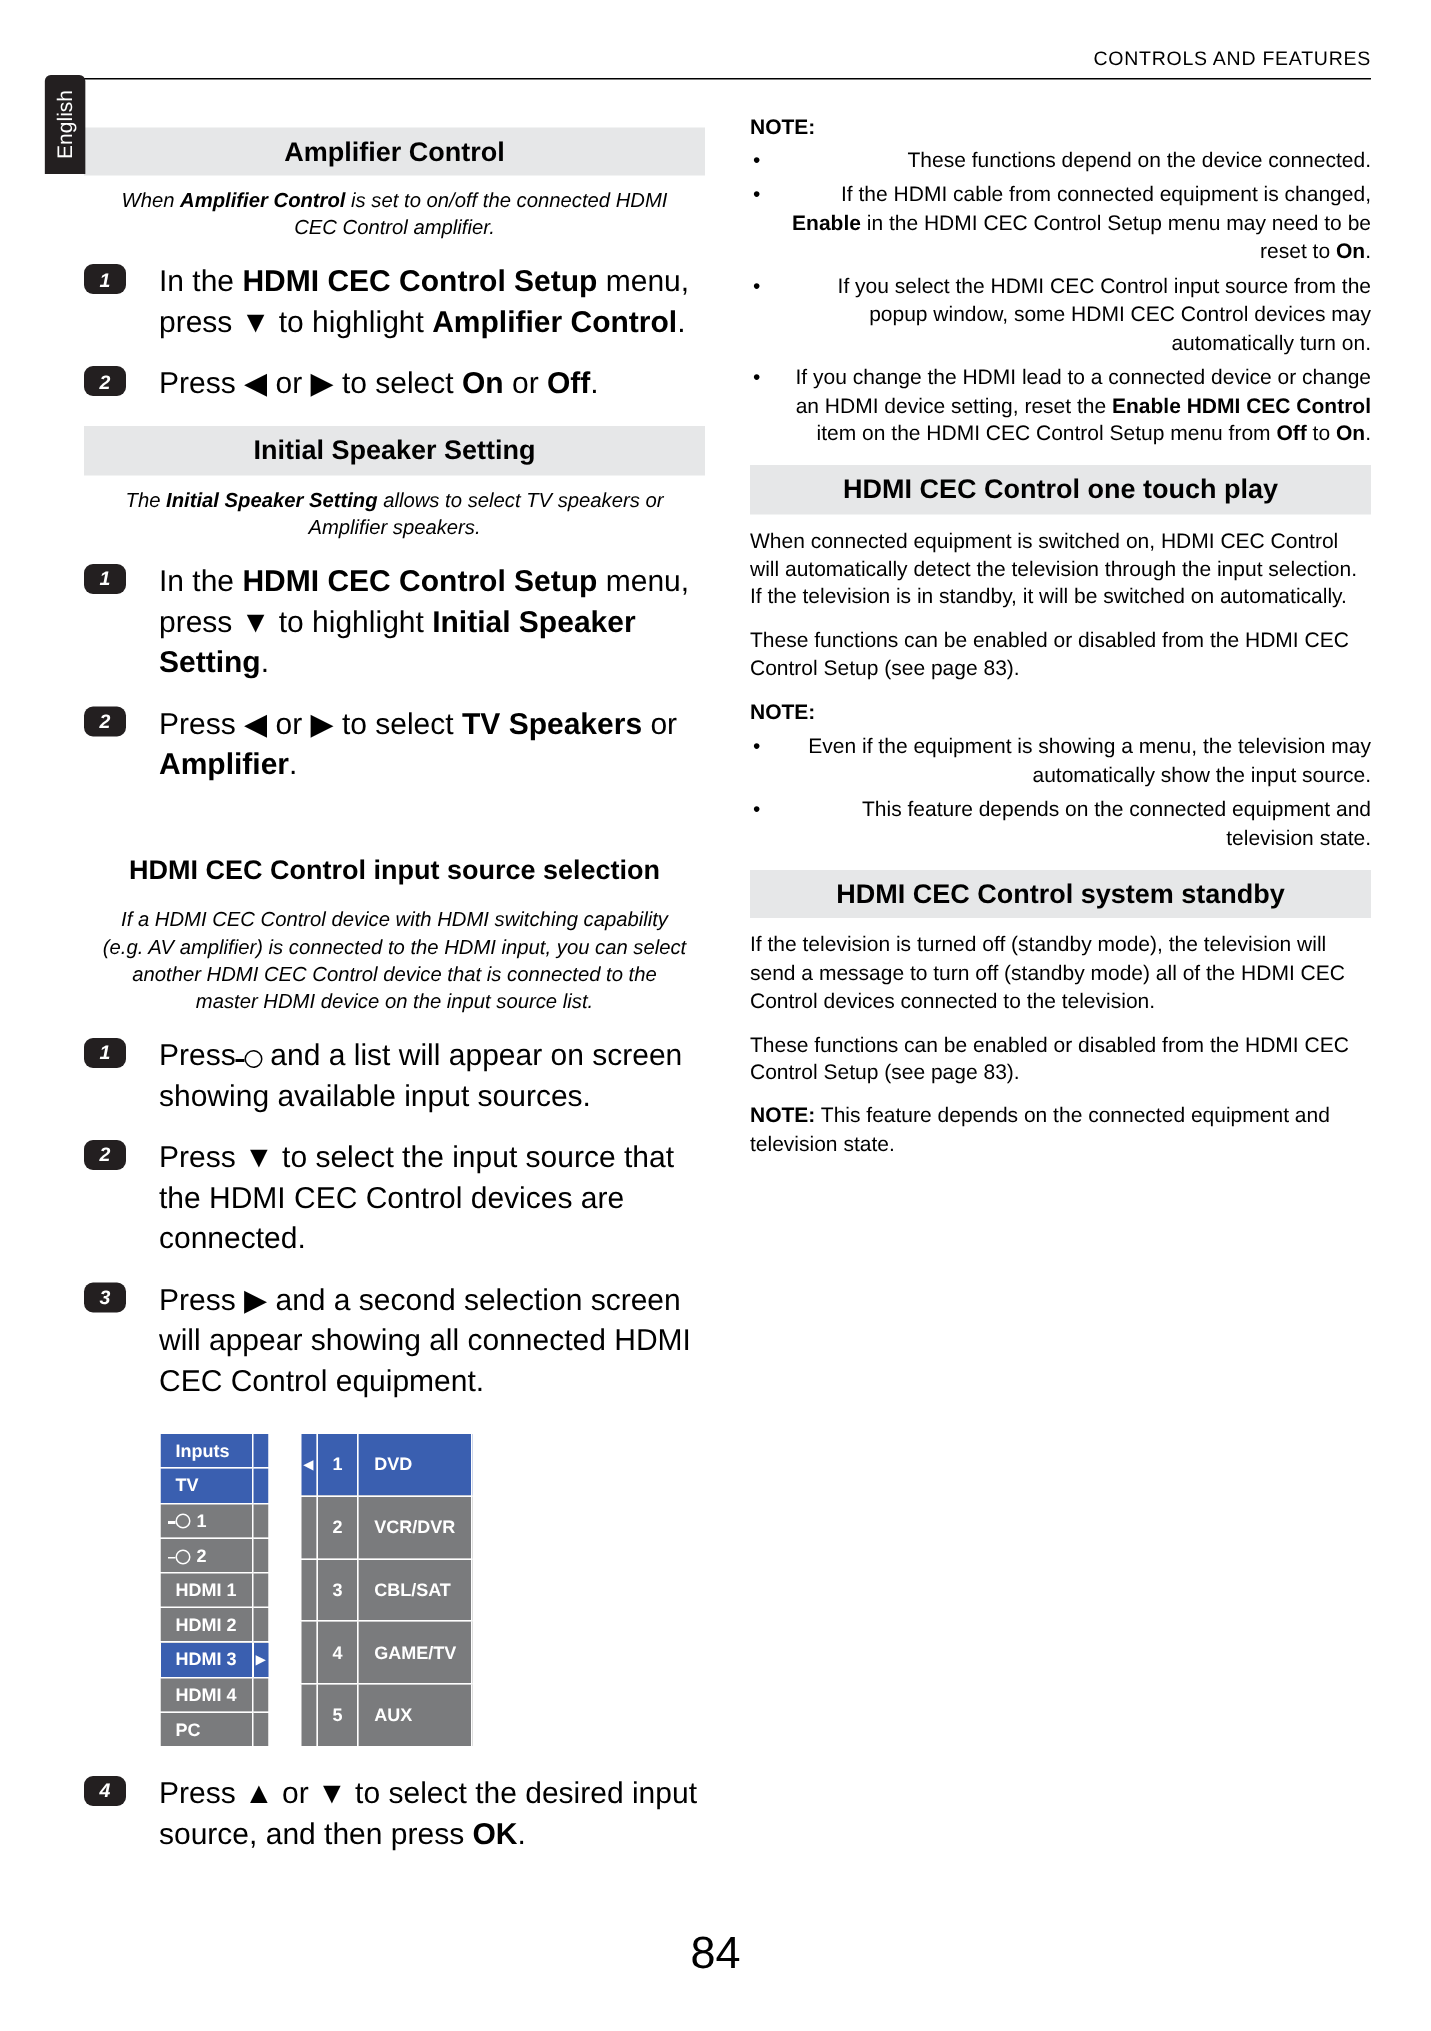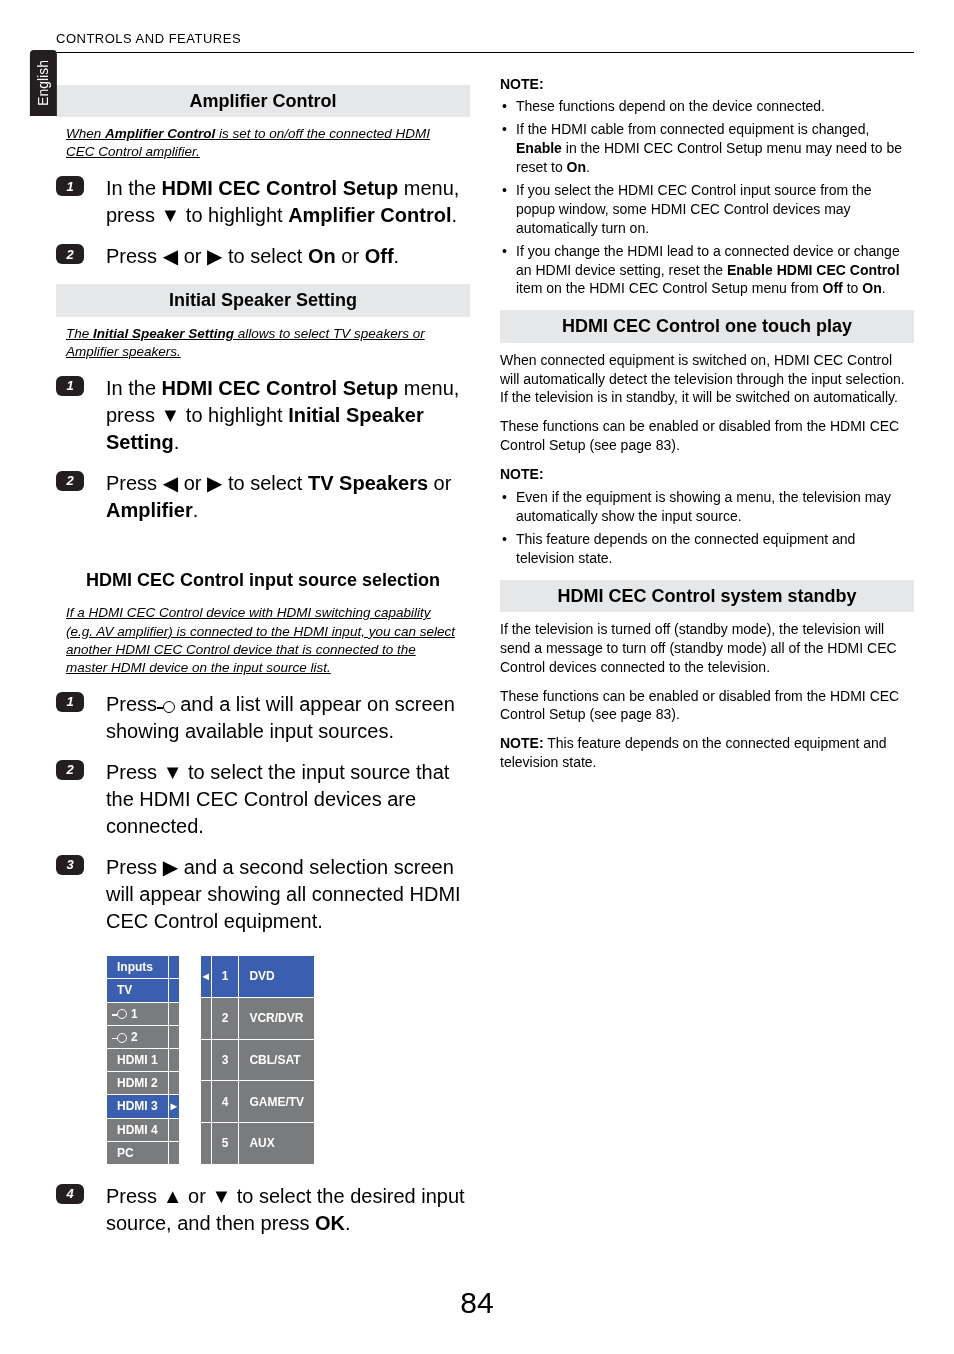--- a/index.html
+++ b/index.html
@@ -25,39 +25,40 @@
     padding: 10px 4px;
     font-size: 14px;
     border-radius: 0 0 4px 4px;
   }
   .page-header {
     font-size: 13px;
     letter-spacing: 0.5px;
     border-bottom: 1px solid #000;
     padding-bottom: 4px;
     margin-bottom: 22px;
+    text-align: right;
   }
   .cols {
     display: flex;
     gap: 30px;
   }
   .col { flex: 1; min-width: 0; }
   .section-title-bar {
     background: #e6e7e8;
     text-align: center;
     font-weight: bold;
     font-size: 18px;
     padding: 4px 6px;
     margin: 10px 0 8px 0;
   }
   .intro {
     font-style: italic;
+    text-align: center;
     font-size: 13.5px;
     margin: 6px 10px 14px 10px;
-    text-decoration: underline;
   }
   .intro b { font-style: italic; }
   .step {
     display: flex;
     align-items: flex-start;
     margin-bottom: 14px;
   }
   .step-badge {
     flex: 0 0 auto;
     width: 28px;
@@ -71,21 +72,21 @@
     align-items: center;
     justify-content: center;
     margin-right: 22px;
     margin-top: 1px;
     font-style: italic;
   }
   .step-body { flex: 1; font-size: 20px; }
   .step-body b { font-weight: bold; }
   .arrow { display: inline-block; }
   .note-label { font-weight: bold; font-size: 14px; }
-  .bullets { list-style: none; margin: 4px 0 12px 0; }
+  .bullets { list-style: none; margin: 4px 0 12px 0; text-align: right; }
   .bullets li {
     position: relative;
     padding-left: 16px;
     margin-bottom: 4px;
     font-size: 14px;
   }
   .bullets li::before {
     content: "•";
     position: absolute;
     left: 2px;

